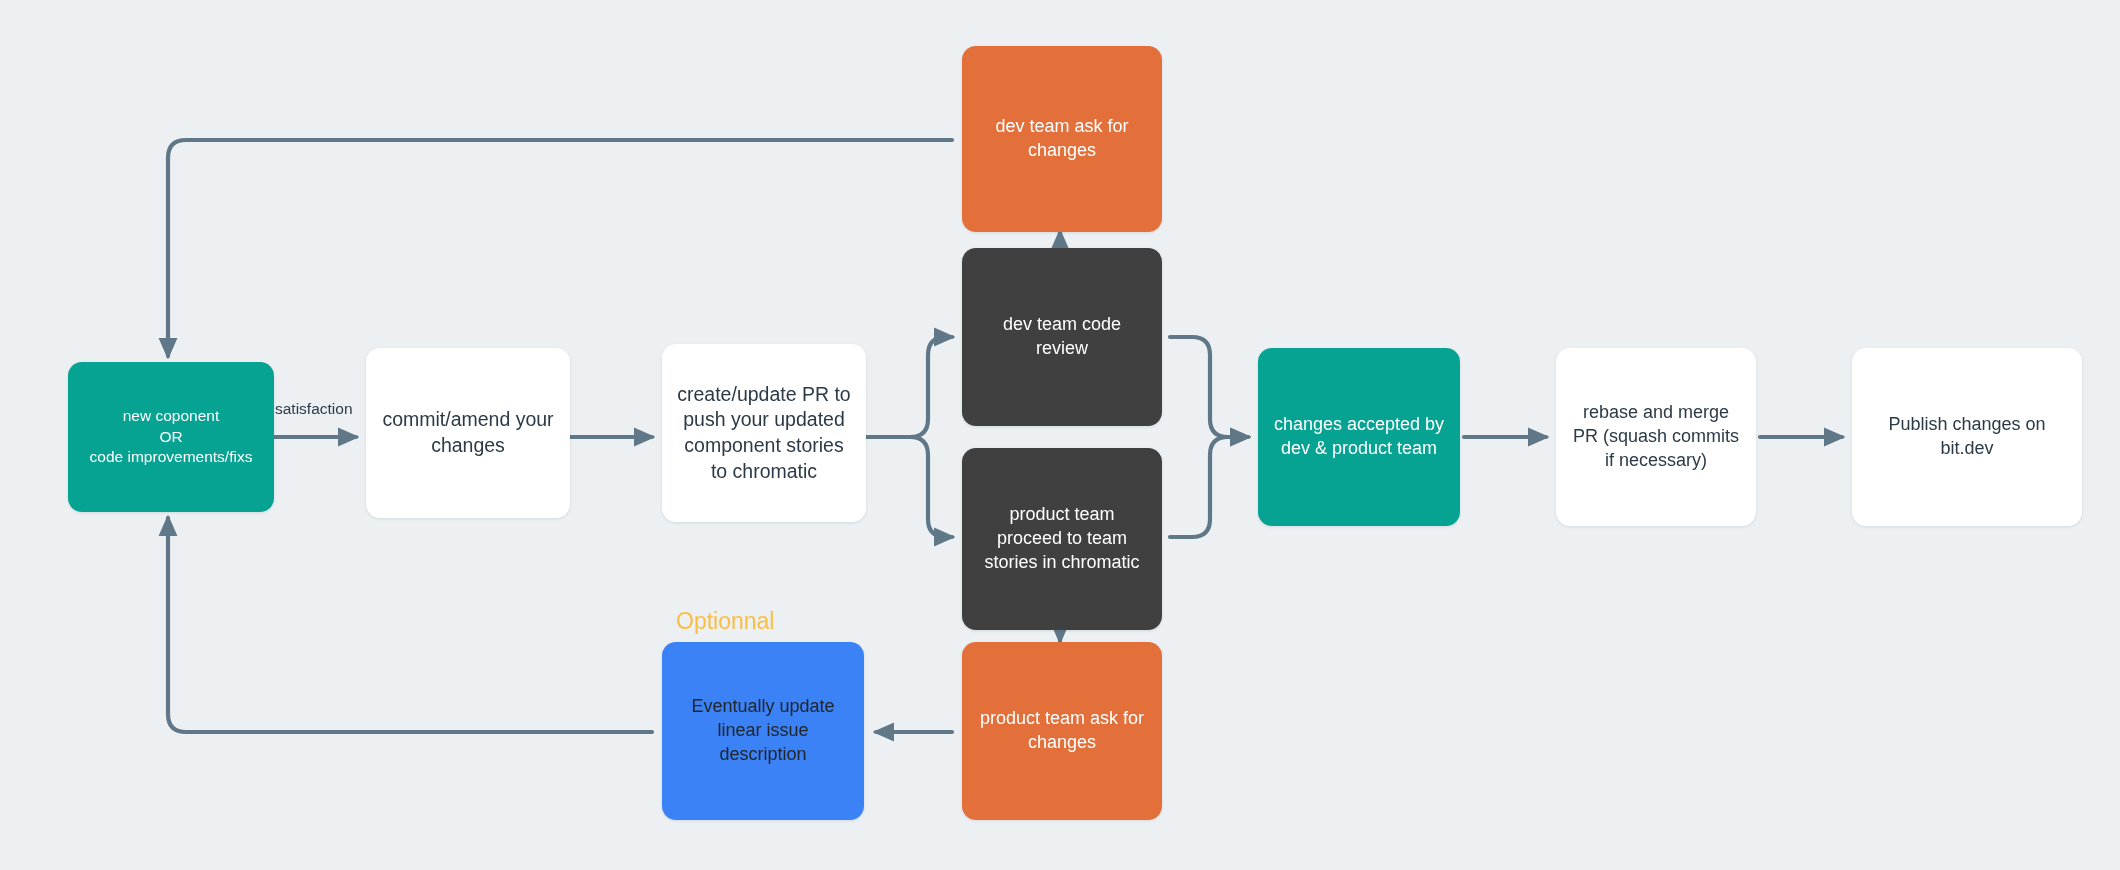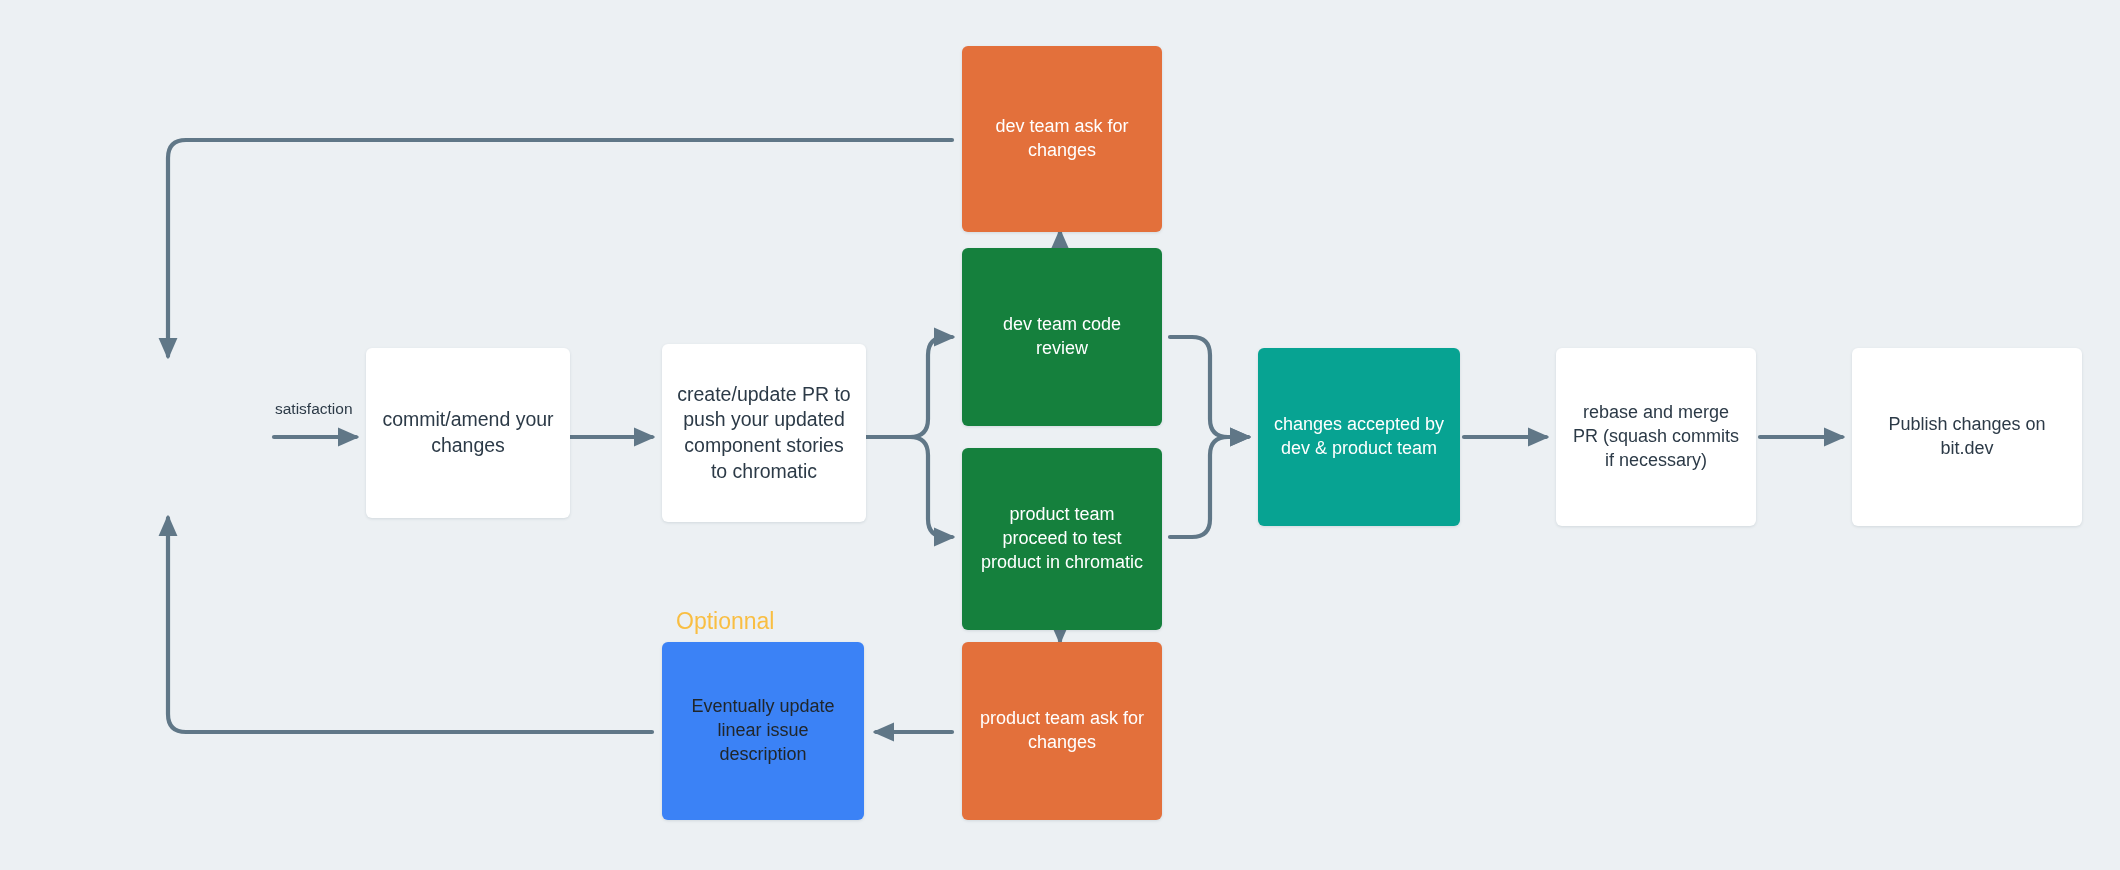--- a/index.html
+++ b/index.html
@@ -10,28 +10,28 @@
     overflow:hidden;
   }
   #canvas{position:relative;width:2120px;height:870px;}
   #wires{position:absolute;left:0;top:0;width:2120px;height:870px;pointer-events:none;}
 
   .node{
     position:absolute;
     box-sizing:border-box;
     display:flex;align-items:center;justify-content:center;
     text-align:center;
-    border-radius:6px;
+    border-radius:14px;
     padding:6px 13px;
     line-height:1.32;
     box-shadow:0 1px 3px rgba(40,60,80,.13);
     white-space:pre-line;
   }
   .node.teal   {background:#07A392;color:#ffffff;}
-  .node.blue   {background:#15803d;color:#ffffff;}
+  .node.blue   {background:#404040;color:#ffffff;}
   .node.orange {background:#E3703B;color:#ffffff;}
   .node.yellow {background:#3b82f6;color:#20262B;}
   .node.white  {background:#FFFFFF;color:#2C3A47;}
 
   .fs-15{font-size:15.5px;}
   .fs-17{font-size:18px;}
   .fs-19{font-size:19.5px;}
 
   .edge-label{
     position:absolute;
@@ -80,39 +80,44 @@
       <path d="M 1760 437 L 1842 437"></path>
 
       <path d="M 952 140 L 186 140 Q 168 140 168 158 L 168 340 L 168 356"></path>
 
       <path d="M 952 732 L 876 732"></path>
 
       <path d="M 652 732 L 186 732 Q 168 732 168 714 L 168 534 L 168 518"></path>
     </g>
   </svg>
 
+  <div class="node teal fs-15" style="left:68px;top:362px;width:206px;height:150px;">
+    <span>new coponent
+OR
+code improvements/fixs</span>
+  </div>
 
   <div class="node white fs-19" style="left:366px;top:348px;width:204px;height:170px;">
     <span>commit/amend your changes</span>
   </div>
 
   <div class="node white fs-19" style="left:662px;top:344px;width:204px;height:178px;">
     <span>create/update PR to push your updated component stories to chromatic</span>
   </div>
 
   <div class="node orange fs-17" style="left:962px;top:46px;width:200px;height:186px;">
     <span>dev team ask for changes</span>
   </div>
 
   <div class="node blue fs-17" style="left:962px;top:248px;width:200px;height:178px;">
     <span>dev team code review</span>
   </div>
 
   <div class="node blue fs-17" style="left:962px;top:448px;width:200px;height:182px;">
-    <span>product team proceed to test product in chromatic</span>
+    <span>product team proceed to team stories in chromatic</span>
   </div>
 
   <div class="node orange fs-17" style="left:962px;top:642px;width:200px;height:178px;">
     <span>product team ask for changes</span>
   </div>
 
   <div class="node yellow fs-17" style="left:662px;top:642px;width:202px;height:178px;">
     <span>Eventually update linear issue description</span>
   </div>
 

